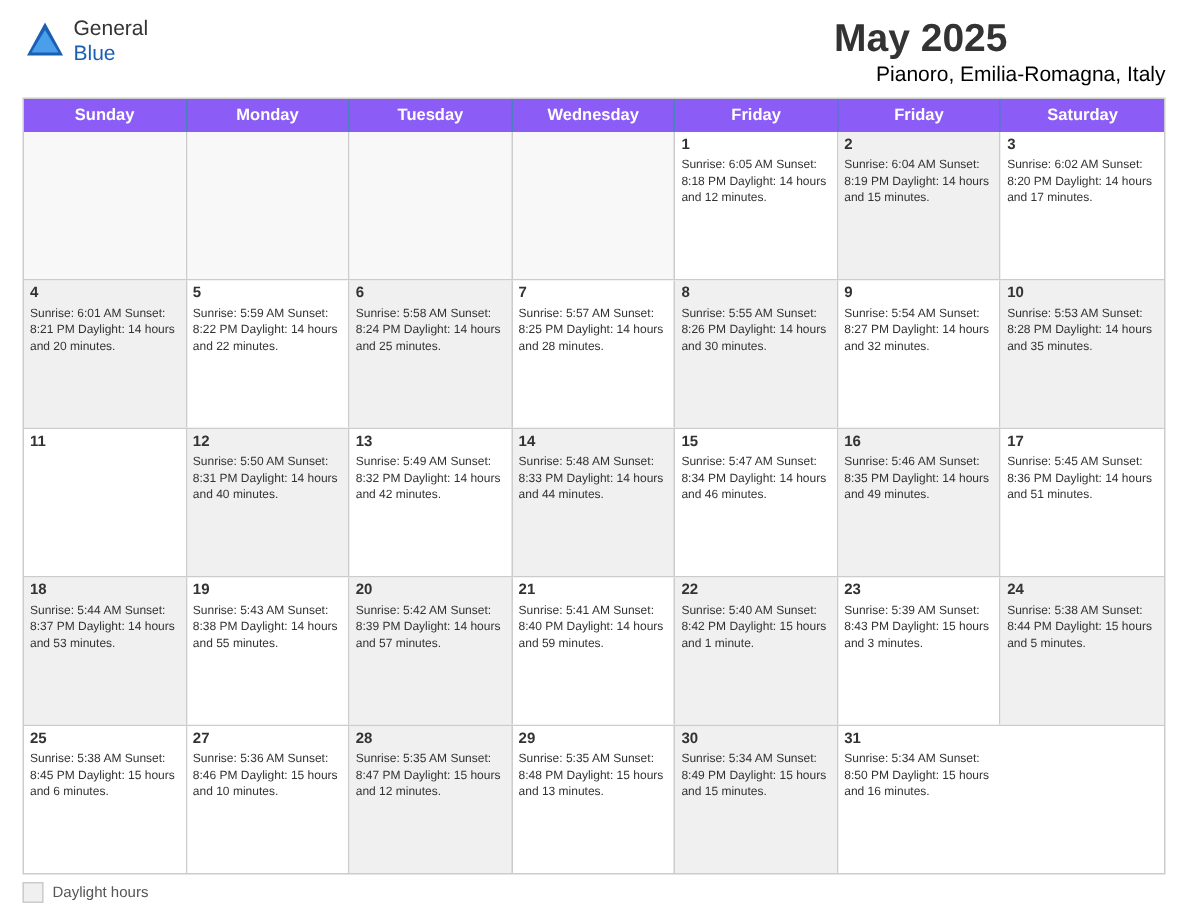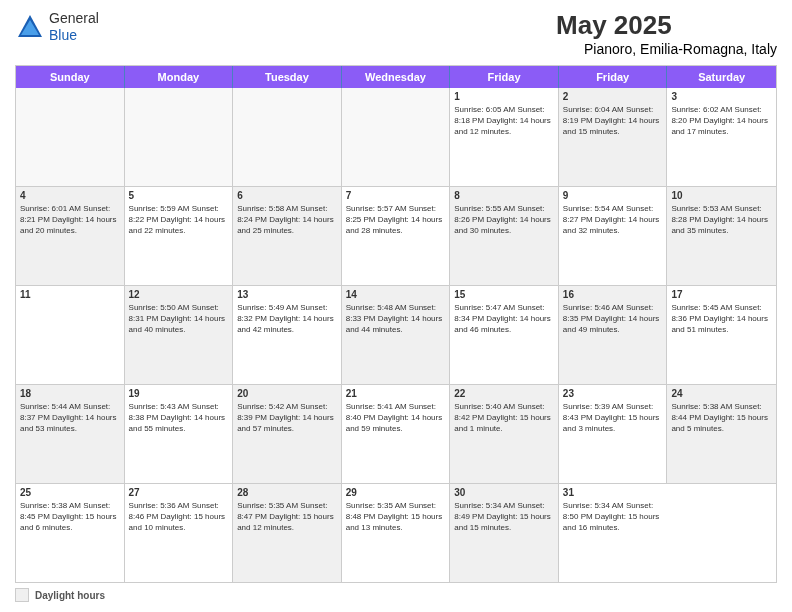--- a/index.html
+++ b/index.html
@@ -108,21 +108,20 @@
       line-height: 1.4;
       color: #333;
     }
     .legend {
       display: flex;
       align-items: center;
       gap: 6px;
       margin-top: 5px;
       font-size: 10px;
       color: #555;
-      font-weight: bold;
     }
     .legend-box {
       width: 14px;
       height: 14px;
       background: #f0f0f0;
       border: 1px solid #ccc;
       display: inline-block;
     }
   </style>
 </head>

